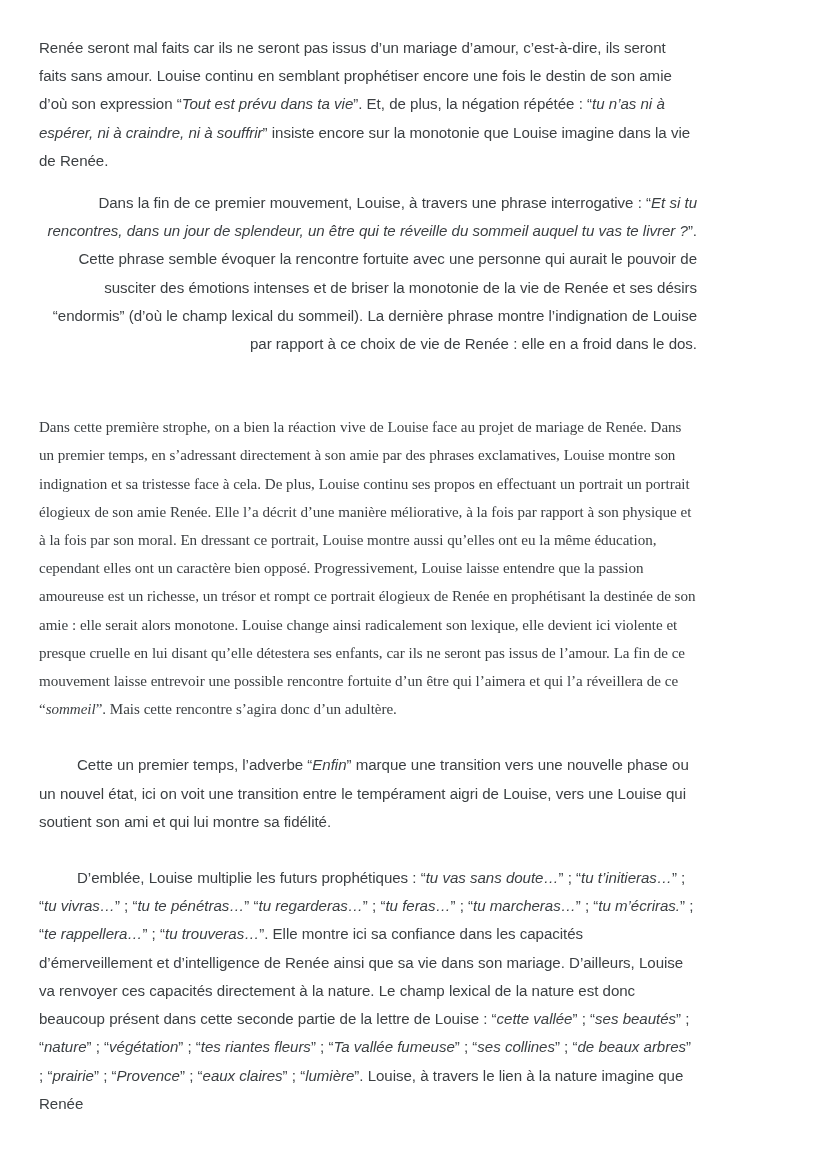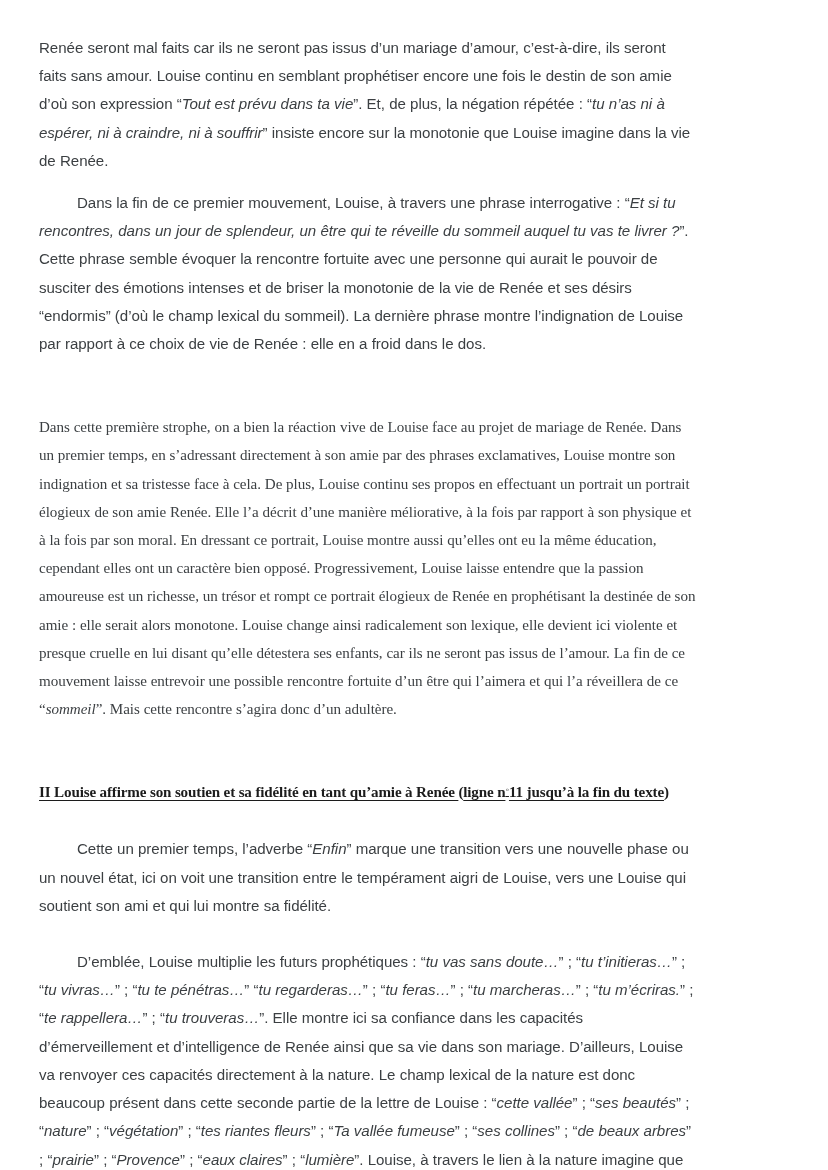--- a/index.html
+++ b/index.html
@@ -40,20 +40,21 @@
   }
   .gap-large {
     margin-top: 55px !important;
     font-family: Liberation Serif, serif;
   }
   .gap-mid {
     margin-top: 28px !important;
   }
   .gap-small {
     margin-top: 14px !important;
+    text-align: right;
   }
   .heading {
     font-size: 15.1px;
     line-height: 29px;
     font-weight: bold;
     color: #1c1c1c;
     margin: 0;
     letter-spacing: -0.15px;
   }
   .heading .u {
@@ -78,20 +79,19 @@
 <body>
 
 <div class="page">
 
   <p class="para"><span>Renée seront mal faits car ils ne seront pas issus d’un mariage d’amour, c’est-à-dire, ils seront faits sans amour. Louise continu en semblant prophétiser encore une fois le destin de son amie d’où son expression “</span><em class="it">Tout est prévu dans ta vie</em><span>”. Et, de plus, la négation répétée : “</span><em class="it">tu n’as ni à espérer, ni à craindre, ni à souffrir</em><span>” insiste encore sur la monotonie que Louise imagine dans la vie de Renée.</span></p>
 
   <p class="para indent gap-small"><span>Dans la fin de ce premier mouvement, Louise, à travers une phrase interrogative : “</span><em class="it">Et si tu rencontres, dans un jour de splendeur, un être qui te réveille du sommeil auquel tu vas te livrer ?</em><span>”. Cette phrase semble évoquer la rencontre fortuite avec une personne qui aurait le pouvoir de susciter des émotions intenses et de briser la monotonie de la vie de Renée et ses désirs “endormis” (d’où le champ lexical du sommeil). La dernière phrase montre l’indignation de Louise par rapport à ce choix de vie de Renée : elle en a froid dans le dos.</span></p>
 
   <p class="para gap-large"><span>Dans cette première strophe, on a bien la réaction vive de Louise face au projet de mariage de Renée. Dans un premier temps, en s’adressant directement à son amie par des phrases exclamatives, Louise montre son indignation et sa tristesse face à cela. De plus, Louise continu ses propos en effectuant un portrait un portrait élogieux de son amie Renée. Elle l’a décrit d’une manière méliorative, à la fois par rapport à son physique et à la fois par son moral. En dressant ce portrait, Louise montre aussi qu’elles ont eu la même éducation, cependant elles ont un caractère bien opposé. Progressivement, Louise laisse entendre que la passion amoureuse est un richesse, un trésor et rompt ce portrait élogieux de Renée en prophétisant la destinée de son amie : elle serait alors monotone. Louise change ainsi radicalement son lexique, elle devient ici violente et presque cruelle en lui disant qu’elle détestera ses enfants, car ils ne seront pas issus de l’amour. La fin de ce mouvement laisse entrevoir une possible rencontre fortuite d’un être qui l’aimera et qui l’a réveillera de ce “</span><em class="it">sommeil</em><span>”. Mais cette rencontre s’agira donc d’un adultère.</span></p>
 
-  <p class="heading gap-large"><span class="u">II Louise affirme son soutien et sa fidélité en tant qu’amie à Renée </span><span class="nu">(</span><span class="u">ligne n</span><span class="u sup-o">◦</span><span class="u">11 jusqu’à la fin du texte</span><span class="nu">)</span></p>
 
 
   <p class="para indent gap-mid"><span>Cette un premier temps, l’adverbe “</span><em class="it">Enfin</em><span>” marque une transition vers une nouvelle phase ou un nouvel état, ici on voit une transition entre le tempérament aigri de Louise, vers une Louise qui soutient son ami et qui lui montre sa fidélité.</span></p>
 
   <p class="para indent gap-mid"><span>D’emblée, Louise multiplie les futurs prophétiques : “</span><em class="it">tu vas sans doute…</em><span>” ; “</span><em class="it">tu t’initieras…</em><span>” ; “</span><em class="it">tu vivras…</em><span>” ; “</span><em class="it">tu te pénétras…</em><span>” “</span><em class="it">tu regarderas…</em><span>” ; “</span><em class="it">tu feras…</em><span>” ; “</span><em class="it">tu marcheras…</em><span>” ; “</span><em class="it">tu m’écriras.</em><span>” ; “</span><em class="it">te rappellera…</em><span>” ; “</span><em class="it">tu trouveras…</em><span>”. Elle montre ici sa confiance dans les capacités d’émerveillement et d’intelligence de Renée ainsi que sa vie dans son mariage. D’ailleurs, Louise va renvoyer ces capacités directement à la nature. Le champ lexical de la nature est donc beaucoup présent dans cette seconde partie de la lettre de Louise : “</span><em class="it">cette vallée</em><span>” ; “</span><em class="it">ses beautés</em><span>” ; “</span><em class="it">nature</em><span>” ; “</span><em class="it">végétation</em><span>” ; “</span><em class="it">tes riantes fleurs</em><span>” ; “</span><em class="it">Ta vallée fumeuse</em><span>” ; “</span><em class="it">ses collines</em><span>” ; “</span><em class="it">de beaux arbres</em><span>” ; “</span><em class="it">prairie</em><span>” ; “</span><em class="it">Provence</em><span>” ; “</span><em class="it">eaux claires</em><span>” ; “</span><em class="it">lumière</em><span>”. Louise, à travers le lien à la nature imagine que Renée</span></p>
 
 </div>
 
 </body></html>

